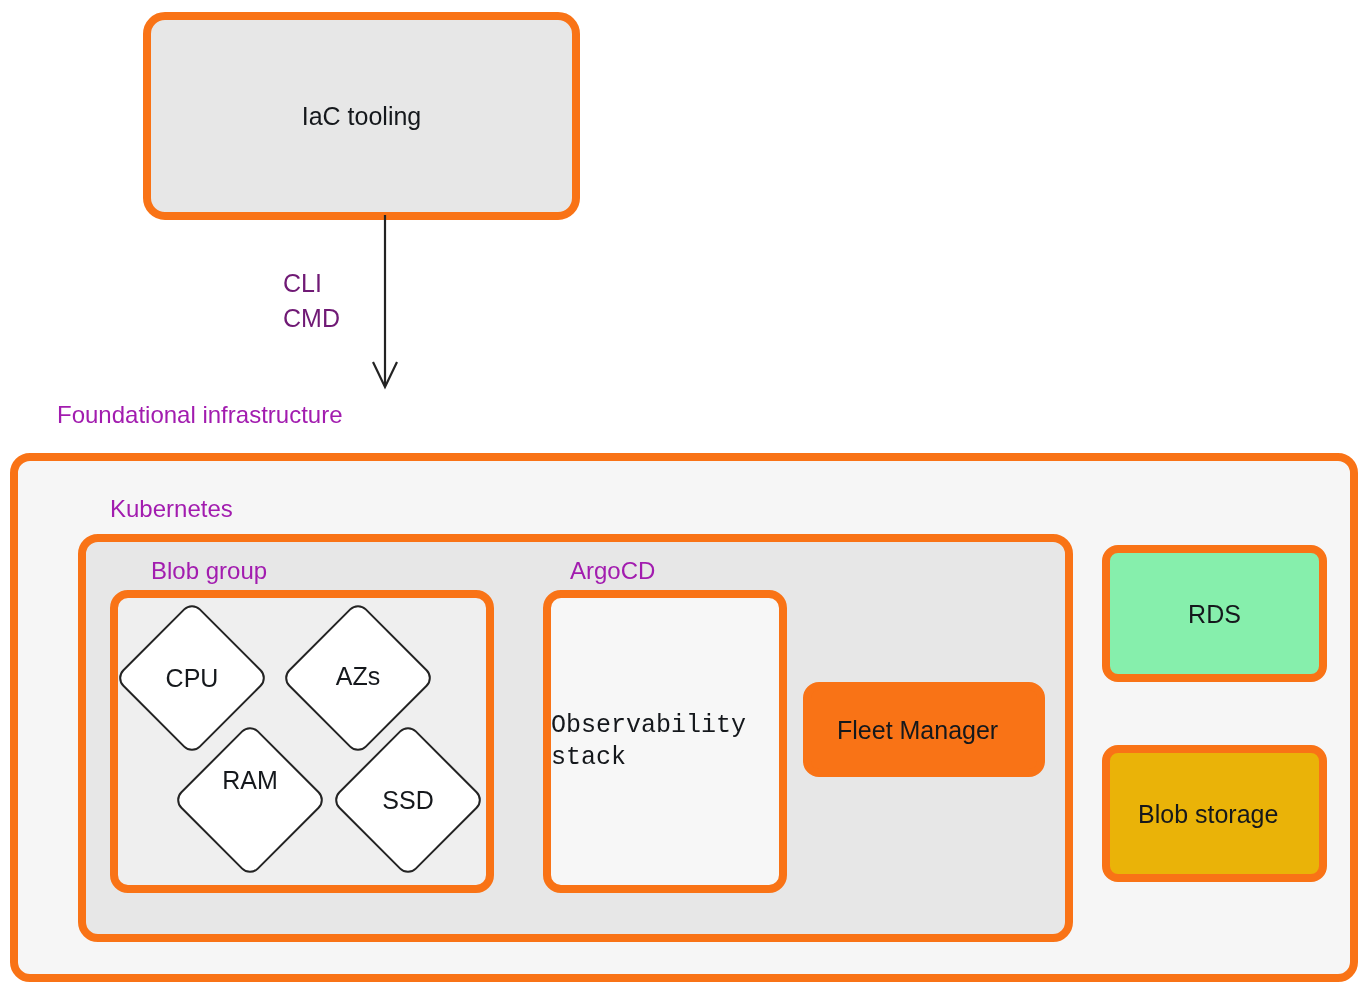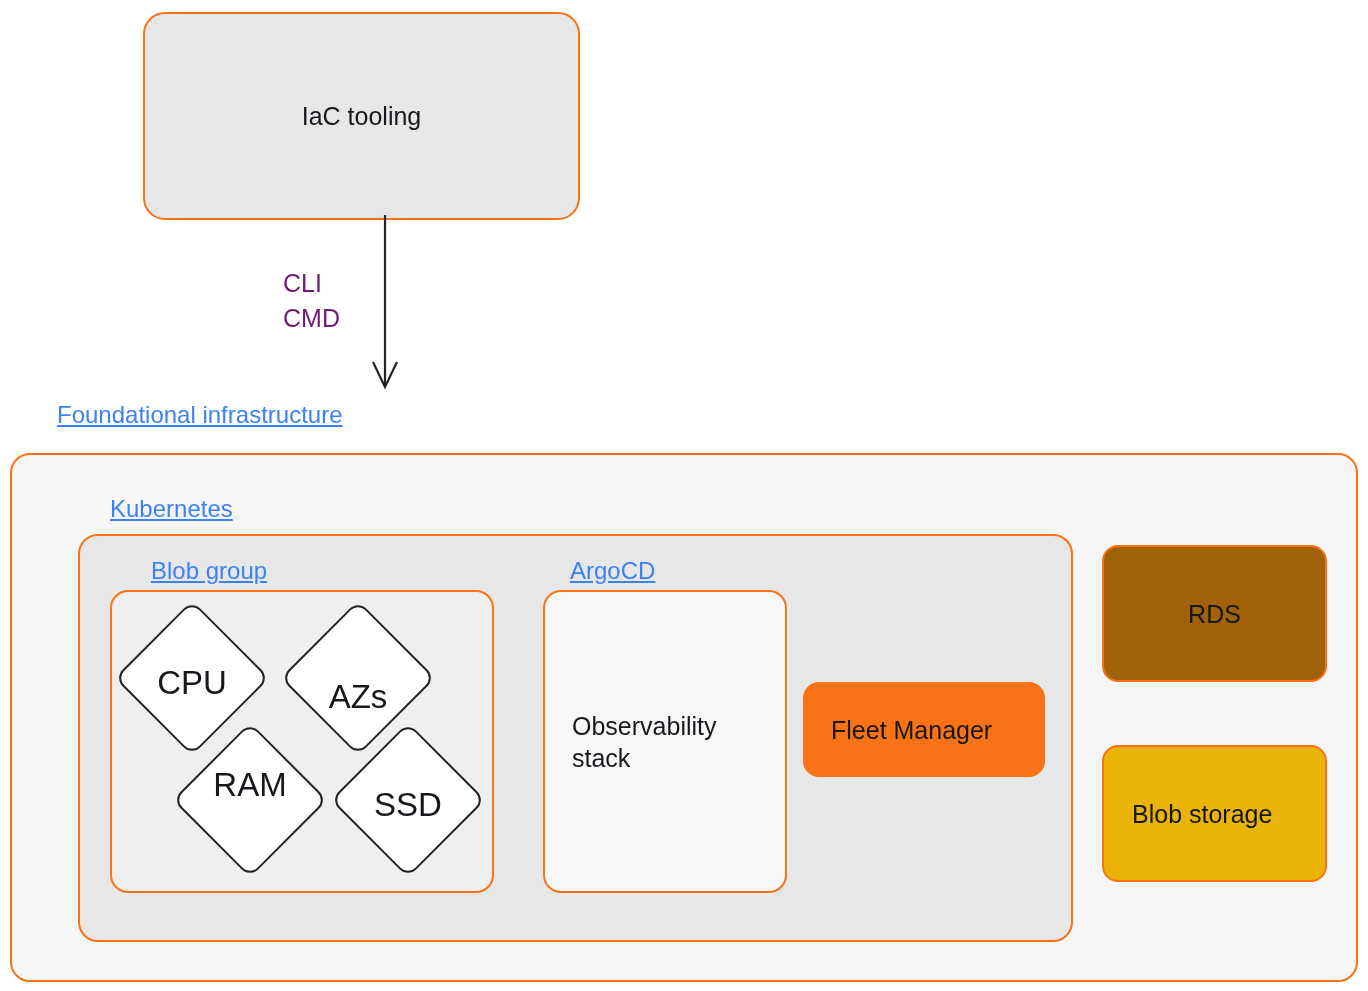--- a/index.html
+++ b/index.html
@@ -16,21 +16,21 @@
     position: relative;
     width: 1368px;
     height: 991px;
     background: #ffffff;
     overflow: hidden;
   }
 
   .node {
     position: absolute;
     box-sizing: border-box;
-    border: 2px solid #f97316;
+    border: 8px solid #f97316;
     border-radius: 14px;
     display: flex;
     align-items: center;
     justify-content: center;
     font-size: 25px;
     line-height: 1.28;
     color: #15181c;
   }
 
   
@@ -62,23 +62,22 @@
   #edge-label-cli-cmd {
     left: 283px;
     top: 266px;
   }
 
   
   .group-label {
     position: absolute;
     font-size: 24px;
     line-height: 1;
-    color: #3b82f6;
+    color: #a21caf;
     white-space: nowrap;
-    text-decoration: underline;
   }
   #label-foundational { left: 57px;  top: 403px; }
   #label-kubernetes   { left: 110px; top: 497px; }
   #label-node-group   { left: 151px; top: 559px; }
   #label-argocd       { left: 570px; top: 559px; }
 
   
   #foundational-box {
     left: 10px;
     top: 453px;
@@ -112,64 +111,64 @@
     height: 110px;
     background: #ffffff;
     border: 2px solid #232323;
     border-radius: 12px;
     transform: rotate(45deg);
   }
   .diamond-label {
     position: absolute;
     width: 140px;
     text-align: center;
-    font-size: 33px;
+    font-size: 25px;
     line-height: 1;
     color: #15181c;
     white-space: nowrap;
   }
   #diamond-cpu { left: 137px; top: 623px; }
   #diamond-azs { left: 303px; top: 623px; }
   #diamond-ram { left: 195px; top: 745px; }
   #diamond-ssd { left: 353px; top: 745px; }
 
   #diamond-cpu-label { left: 122px; top: 666px; }
-  #diamond-azs-label { left: 288px; top: 680px; }
+  #diamond-azs-label { left: 288px; top: 664px; }
   #diamond-ram-label { left: 180px; top: 768px; }
   #diamond-ssd-label { left: 338px; top: 788px; }
 
   
   #observability-stack-box {
     left: 543px;
     top: 590px;
     width: 244px;
     height: 303px;
     background: #f7f7f7;
     border-radius: 18px;
     justify-content: flex-start;
-    padding-left: 27px;
     white-space: pre-line;
     text-align: left;
+    font-family: Liberation Mono, monospace;
   }
   #fleet-manager-box {
     left: 803px;
     top: 682px;
     width: 242px;
     height: 95px;
     background: #f97316;
     border-radius: 16px;
     justify-content: flex-start;
     padding-left: 26px;
   }
   #rds-box {
     left: 1102px;
     top: 545px;
     width: 225px;
     height: 137px;
-    background: #a16207;
+    background: #86efac;
     border-radius: 16px;
   }
   #blob-storage-box {
     left: 1102px;
     top: 745px;
     width: 225px;
     height: 137px;
     background: #eab308;
     border-radius: 16px;
     justify-content: flex-start;

